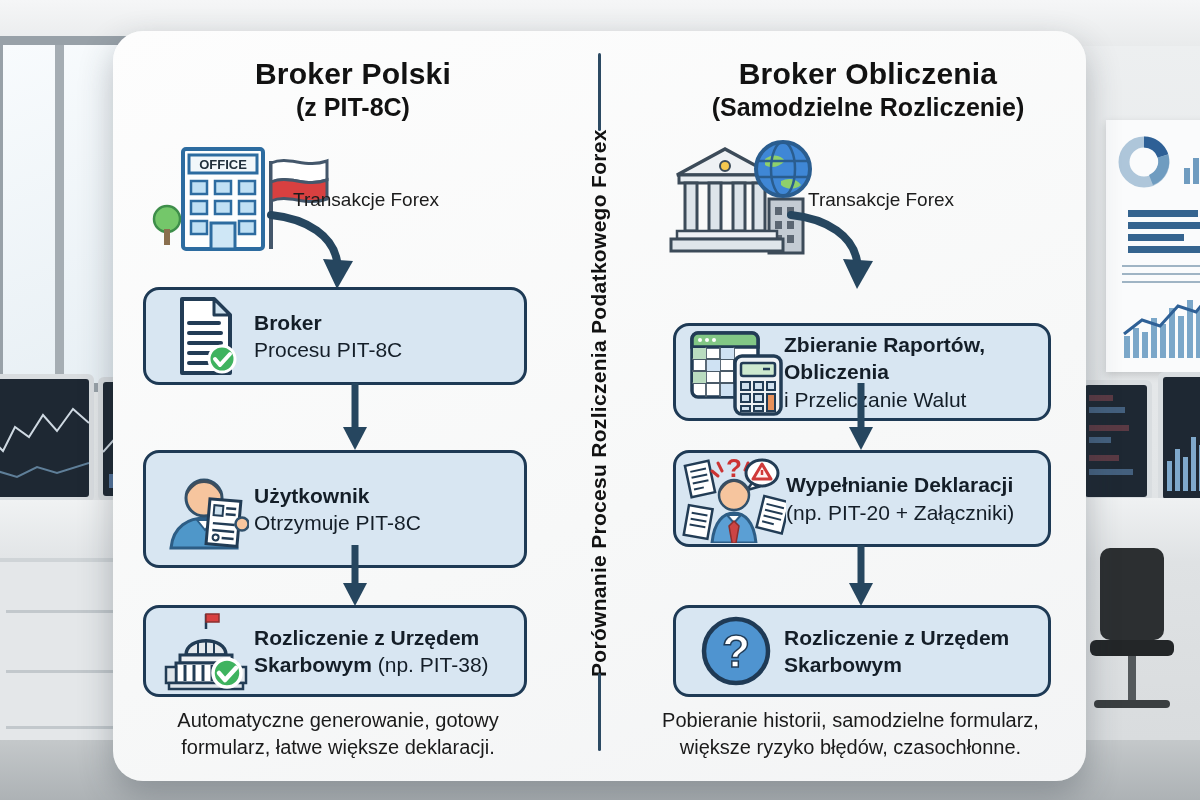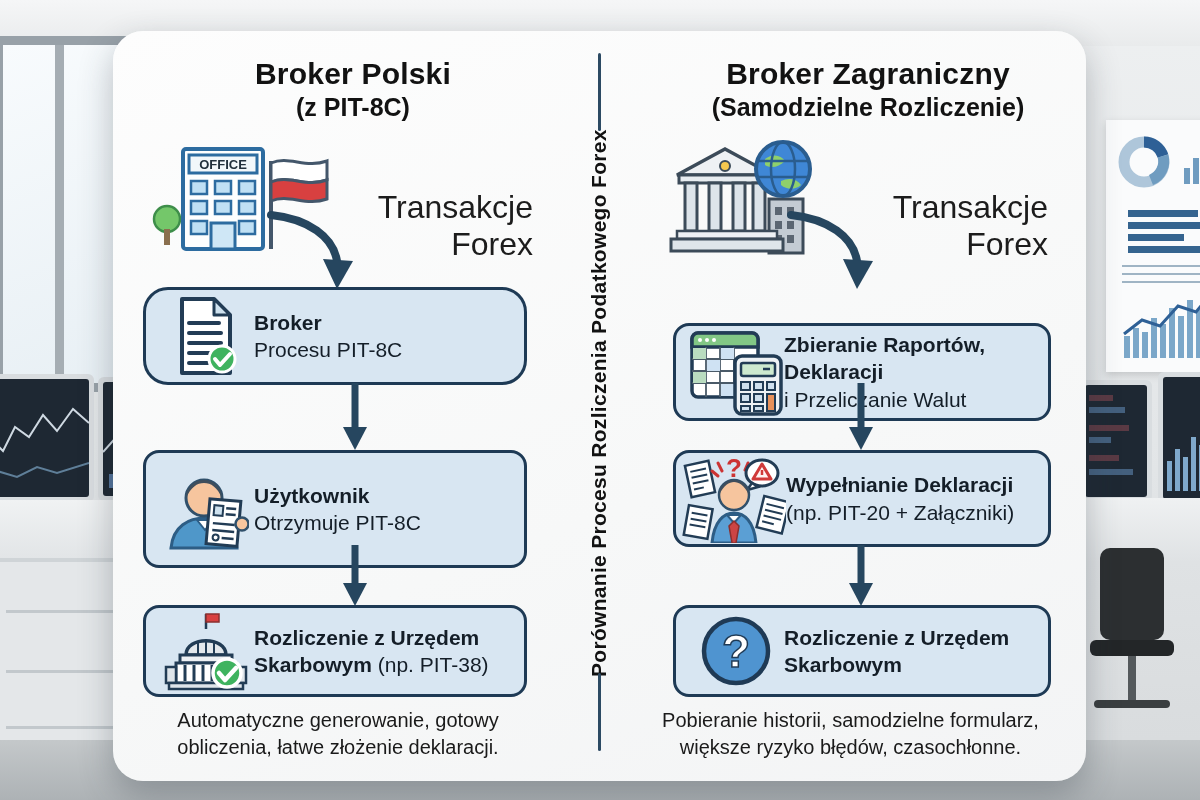--- a/index.html
+++ b/index.html
@@ -30,21 +30,21 @@
   .chair .post{position:absolute;left:40px;top:108px;width:8px;height:46px;background:#54595c;}
   .chair .base{position:absolute;left:6px;top:152px;width:76px;height:8px;background:#3a3e40;border-radius:4px;}
   .floor{left:0;top:740px;width:1200px;height:60px;background:linear-gradient(180deg,#c4c8ca,#adb2b5);}
   
   .card{position:absolute;left:113px;top:31px;width:973px;height:750px;border-radius:30px;
         background:linear-gradient(160deg,#fdfdfd 0%,#f7f8f8 60%,#f3f4f5 100%);
         box-shadow:0 14px 34px rgba(40,50,60,.30);}
   .card *{position:absolute;box-sizing:border-box;}
   .col-title{font-size:30px;font-weight:bold;text-align:center;color:#121212;letter-spacing:.2px;}
   .col-sub{font-size:25px;font-weight:bold;text-align:center;color:#121212;}
-  .flow-label{font-size:32px;text-align:right;color:#1c1c1c;}
+  .flow-label{font-size:19px;text-align:left;color:#1c1c1c;}
   .step{display:flex;align-items:center;background:#d8e6f2;border:3px solid #1e3a55;border-radius:16px;
         padding:4px 10px 4px 12px;}
   .step-icon{position:static;flex:0 0 96px;display:flex;justify-content:center;align-items:center;}
   .step-text{position:static;font-size:21px;line-height:1.3;color:#141e28;}
   .step-text .ln{position:static;display:block;}
   .step-text .b{position:static;font-weight:bold;}
   .step-text .r{position:static;font-weight:normal;}
   .summary{font-size:20px;line-height:1.35;text-align:center;color:#1a1a1a;}
   .summary span{position:static;display:block;}
   .div-line{width:3px;background:#2c4a63;border-radius:2px;}
@@ -220,21 +220,21 @@
 
     <div class="flow-label" style="left:180px;top:158px;width:240px;">Transakcje Forex</div>
 
     <div style="left:152px;top:174px;width:96px;height:90px;">
       <svg width="96" height="90" viewBox="0 0 96 90">
         <path d="M6,10 C44,14 68,32 72,56" fill="none" stroke="#26465f" stroke-width="8" stroke-linecap="round"></path>
         <polygon points="58,54 88,56 72,84" fill="#26465f"></polygon>
       </svg>
     </div>
 
-    <div class="step" style="left:30px;top:256px;width:384px;height:98px;border-radius:25px;">
+    <div class="step" style="left:30px;top:256px;width:384px;height:98px;">
       <div class="step-icon">
         <svg width="64" height="82" viewBox="0 0 64 82">
           <path d="M8,4 h32 l16,16 v58 h-48 z" fill="#ffffff" stroke="#223c55" stroke-width="4" stroke-linejoin="round"></path>
           <path d="M40,4 l16,16 h-16 z" fill="#cfe2ef" stroke="#223c55" stroke-width="3" stroke-linejoin="round"></path>
           <g stroke="#223c55" stroke-width="4" stroke-linecap="round">
             <line x1="15" y1="28" x2="45" y2="28"></line>
               <line x1="15" y1="38" x2="47" y2="38"></line>
             <line x1="15" y1="48" x2="47" y2="48"></line>
               <line x1="15" y1="58" x2="47" y2="58"></line>
               <line x1="15" y1="68" x2="34" y2="68"></line>
@@ -316,28 +316,28 @@
         </svg>
       </div>
       <div class="step-text">
         <span class="ln b">Rozliczenie z Urzędem</span>
         <span class="ln"><span class="b">Skarbowym</span> <span class="r">(np. PIT-38)</span></span>
       </div>
     </div>
 
     <div class="summary" style="left:10px;top:676px;width:430px;">
       <span>Automatyczne generowanie, gotowy</span>
-      <span>obliczenia, łatwe złożenie deklaracji.</span>
+      <span>formularz, łatwe większe deklaracji.</span>
     </div>
 
     <div class="div-line" style="left:485px;top:22px;height:78px;"></div>
     <div class="divider-label">Porównanie Procesu Rozliczenia Podatkowego Forex</div>
     <div class="div-line" style="left:485px;top:642px;height:78px;"></div>
 
-    <div class="col-title" style="left:520px;top:26px;width:470px;">Broker Zagraniczny</div>
+    <div class="col-title" style="left:520px;top:26px;width:470px;">Broker Obliczenia</div>
     <div class="col-sub" style="left:520px;top:62px;width:470px;">(Samodzielne Rozliczenie)</div>
 
     <div style="left:552px;top:102px;width:160px;height:128px;">
       <svg width="160" height="128" viewBox="0 0 160 128">
         <rect x="104" y="66" width="34" height="54" fill="#c3cbd3" stroke="#3c4b59" stroke-width="3"></rect>
         <g fill="#5b6672">
             <rect x="110" y="74" width="7" height="8"></rect>
             <rect x="122" y="74" width="7" height="8"></rect>
             <rect x="110" y="88" width="7" height="8"></rect>
             <rect x="122" y="88" width="7" height="8"></rect>
@@ -410,21 +410,21 @@
             <rect x="52" y="66" width="9" height="8"></rect>
               <rect x="65" y="66" width="9" height="8"></rect>
             <rect x="52" y="78" width="9" height="5"></rect>
               <rect x="65" y="78" width="9" height="5"></rect>
           </g>
           <rect x="78" y="66" width="8" height="17" fill="#e8915a" stroke="#223c55" stroke-width="2"></rect>
         </svg>
       </div>
       <div class="step-text">
         <span class="ln b">Zbieranie Raportów,</span>
-        <span class="ln b">Deklaracji</span>
+        <span class="ln b">Obliczenia</span>
         <span class="ln r">i Przeliczanie Walut</span>
       </div>
     </div>
 
     <div style="left:735px;top:352px;width:26px;height:68px;">
       <svg width="26" height="68" viewBox="0 0 26 68">
         <line x1="13" y1="0" x2="13" y2="46" stroke="#26465f" stroke-width="7"></line>
         <polygon points="1,44 25,44 13,67" fill="#26465f"></polygon>
       </svg>
     </div>

